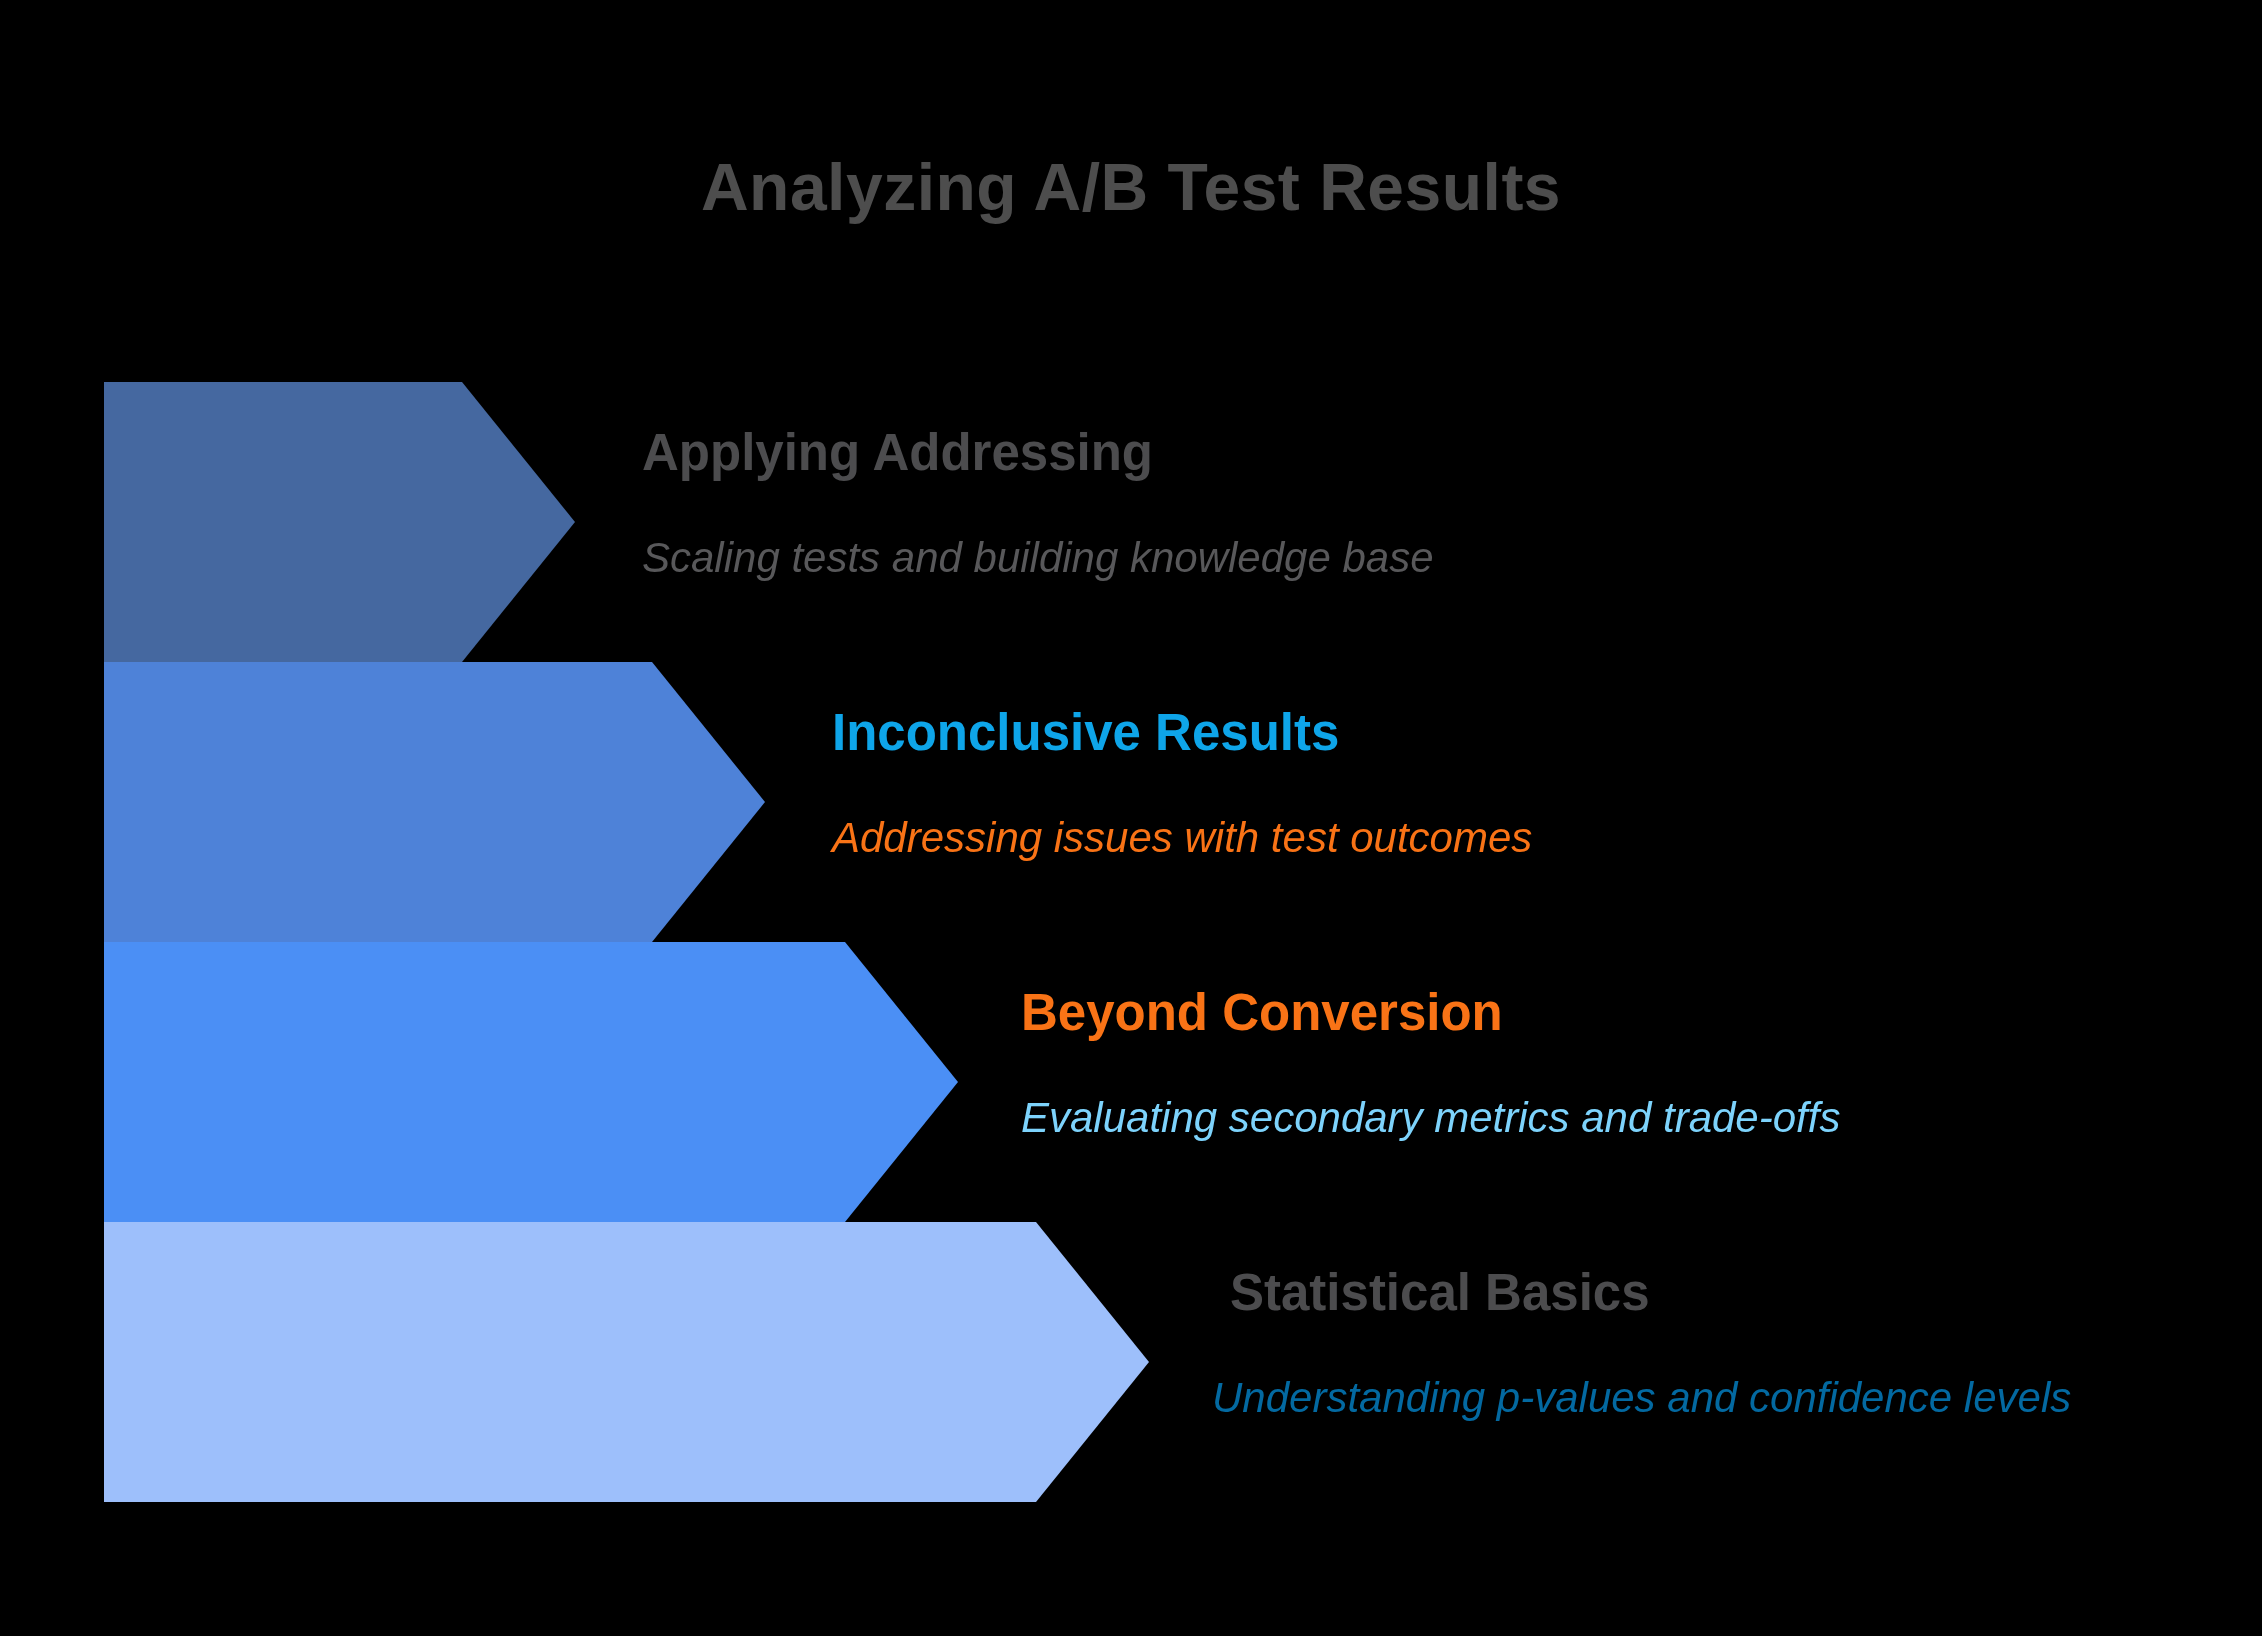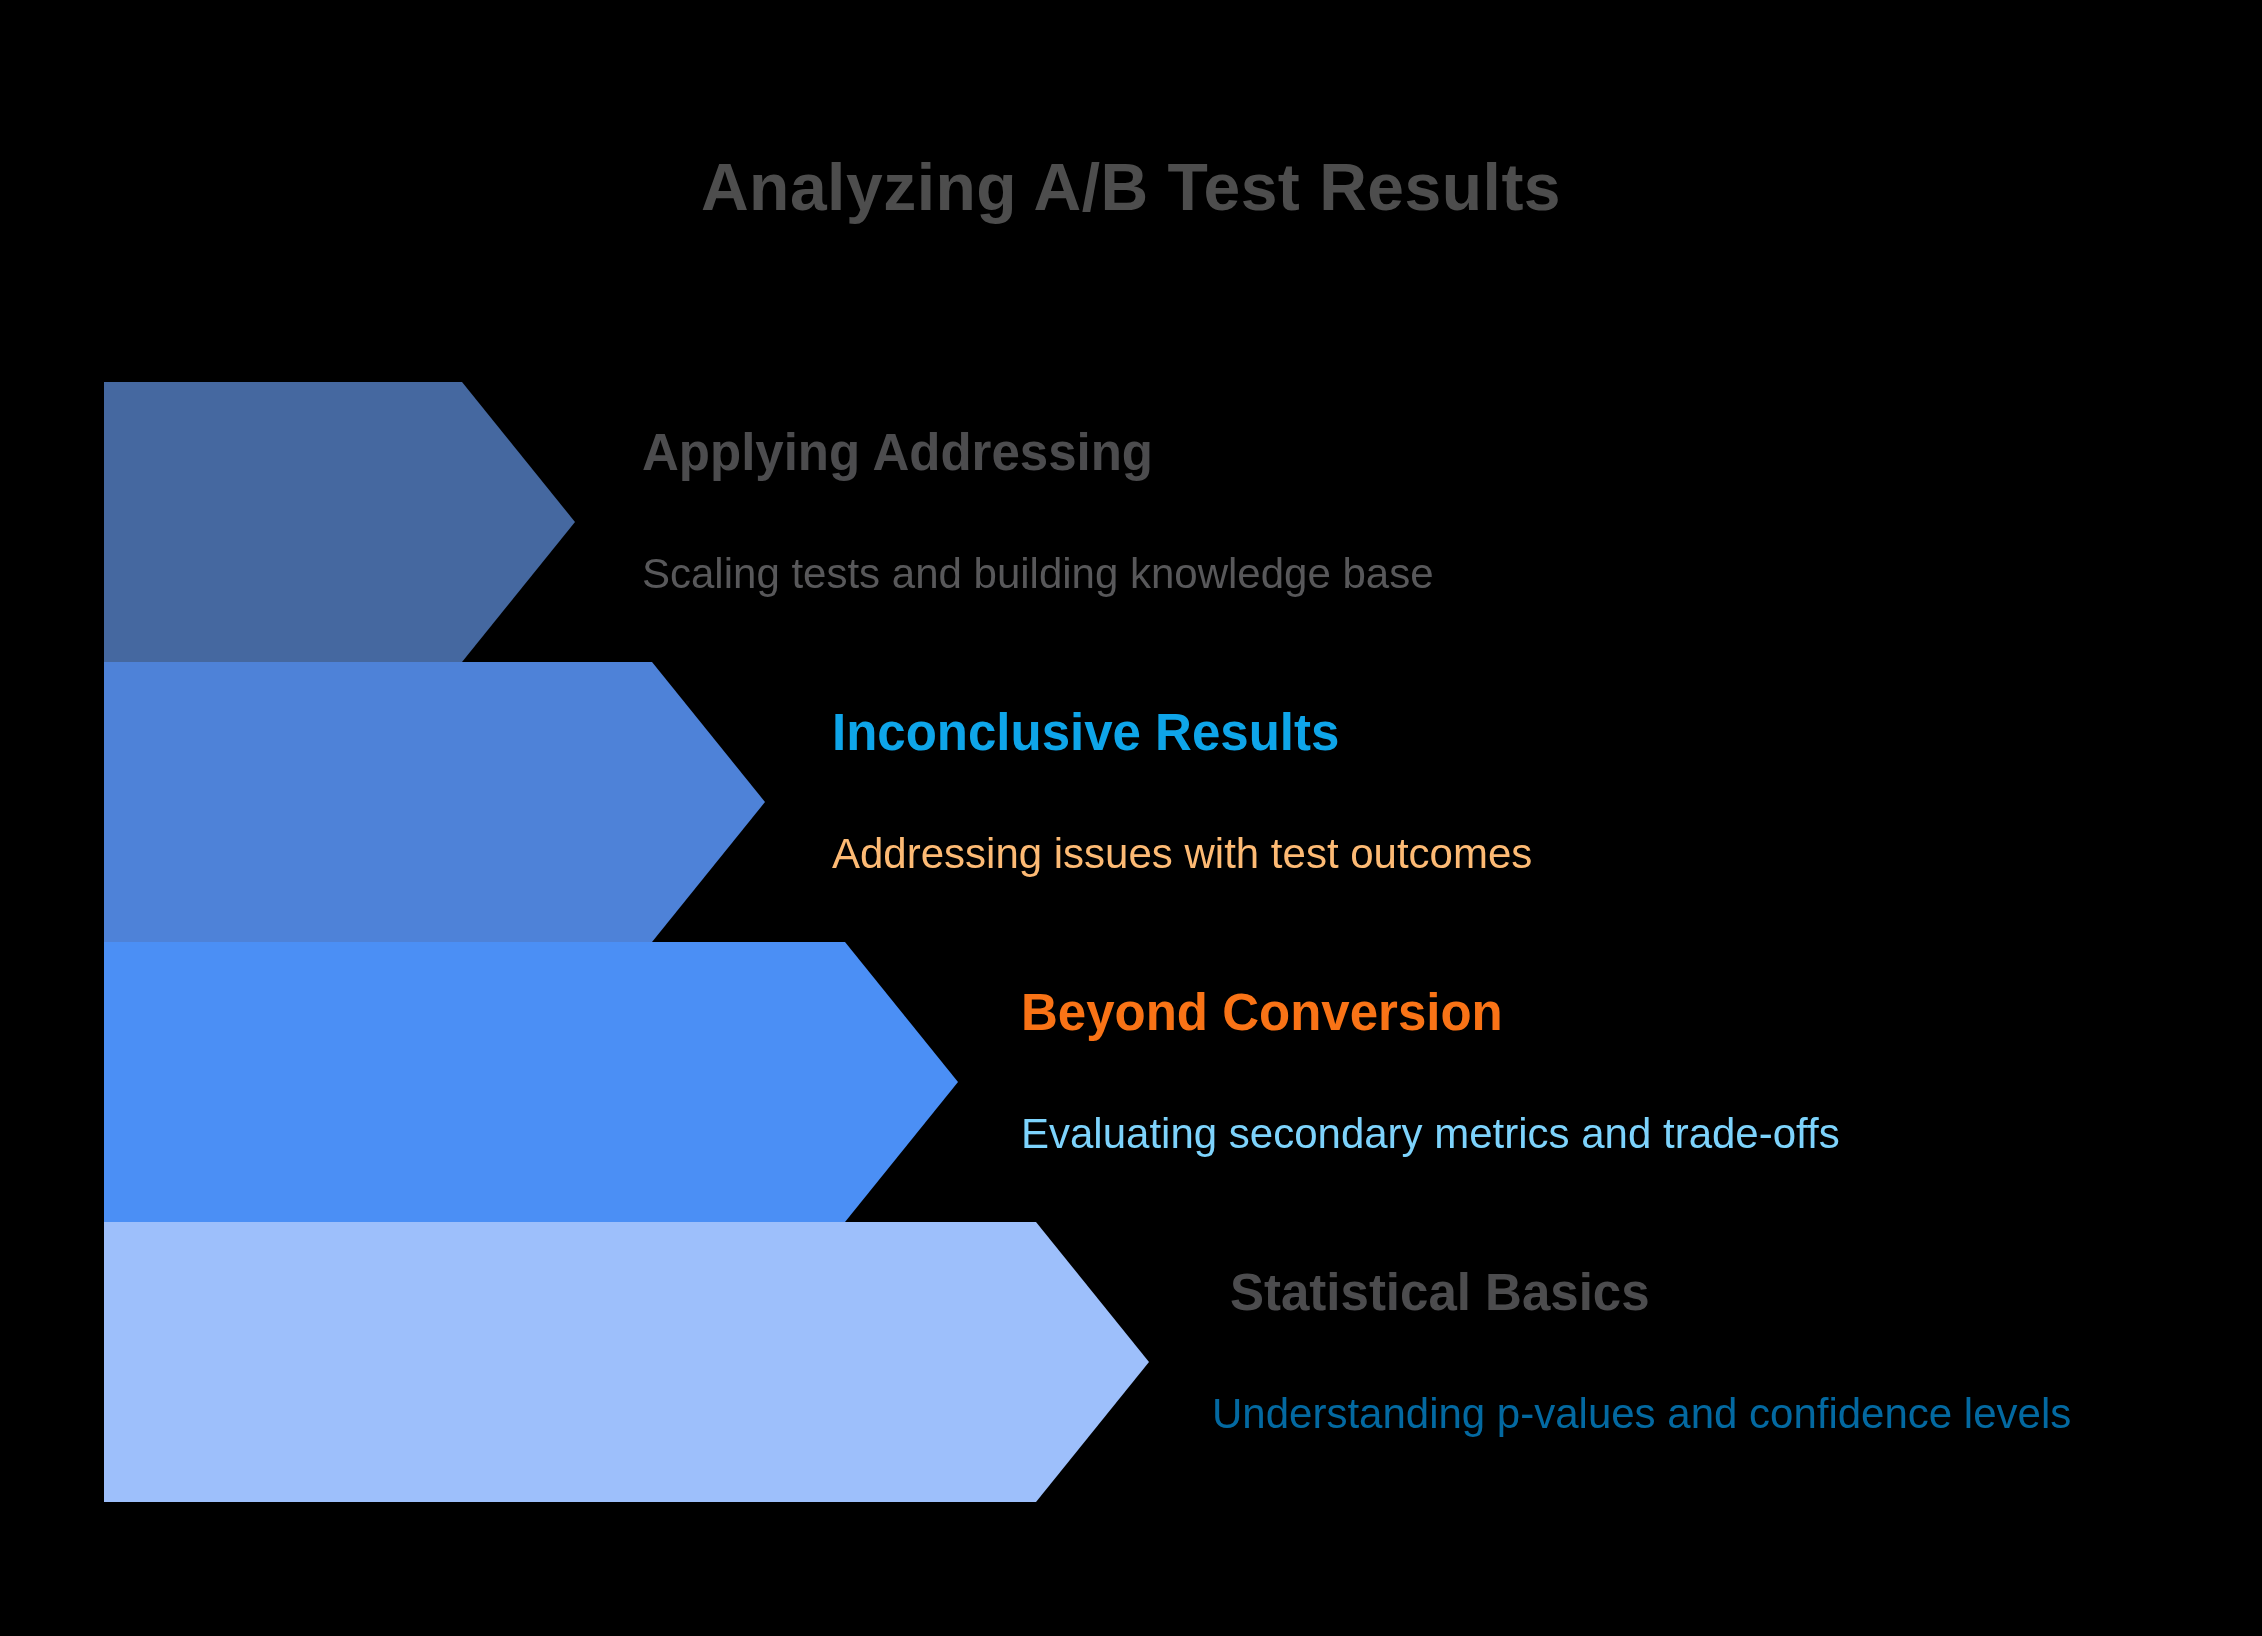--- a/index.html
+++ b/index.html
@@ -43,44 +43,45 @@
   .step-text-2 { left: 832px;  top: 701px;  }
   .step-text-3 { left: 1021px; top: 981px; }
   .step-text-4 { left: 1212px; top: 1261px; }
   .step-label {
     font-size: 51px;
     font-weight: bold;
     line-height: 63px;
     white-space: nowrap;
   }
   .step-desc {
-    margin-top: 64px;
+    margin-top: 48px;
     font-size: 42px;
     font-weight: normal;
     line-height: 52px;
     white-space: nowrap;
+    font-style: italic;
   }
 </style>
 </head>
 <body>
 
 <div class="canvas" style="background: rgb(0, 0, 0);">
 
   <h1 class="diagram-title" style="color: rgb(77, 77, 77);">Analyzing A/B Test Results</h1>
 
   <div class="arrow arrow-1" style="background: rgb(69, 104, 160);"></div>
   <div class="step-text step-text-1">
     <div class="step-label" style="color: rgb(76, 76, 78);">Applying Addressing</div>
     <div class="step-desc" style="color: rgb(88, 88, 90);">Scaling tests and building knowledge base</div>
   </div>
 
   <div class="arrow arrow-2" style="background: rgb(78, 130, 216);"></div>
   <div class="step-text step-text-2">
     <div class="step-label" style="color: #0ea5e9;">Inconclusive Results</div>
-    <div class="step-desc" style="color: #fdba74;">Addressing issues with test outcomes</div>
+    <div class="step-desc" style="color: #f97316;">Addressing issues with test outcomes</div>
   </div>
 
   <div class="arrow arrow-3" style="background: rgb(75, 143, 245);"></div>
   <div class="step-text step-text-3">
     <div class="step-label" style="color: #f97316;">Beyond Conversion</div>
     <div class="step-desc" style="color: #7dd3fc;">Evaluating secondary metrics and trade-offs</div>
   </div>
 
   <div class="arrow arrow-4" style="background: rgb(157, 191, 251);"></div>
   <div class="step-text step-text-4">

